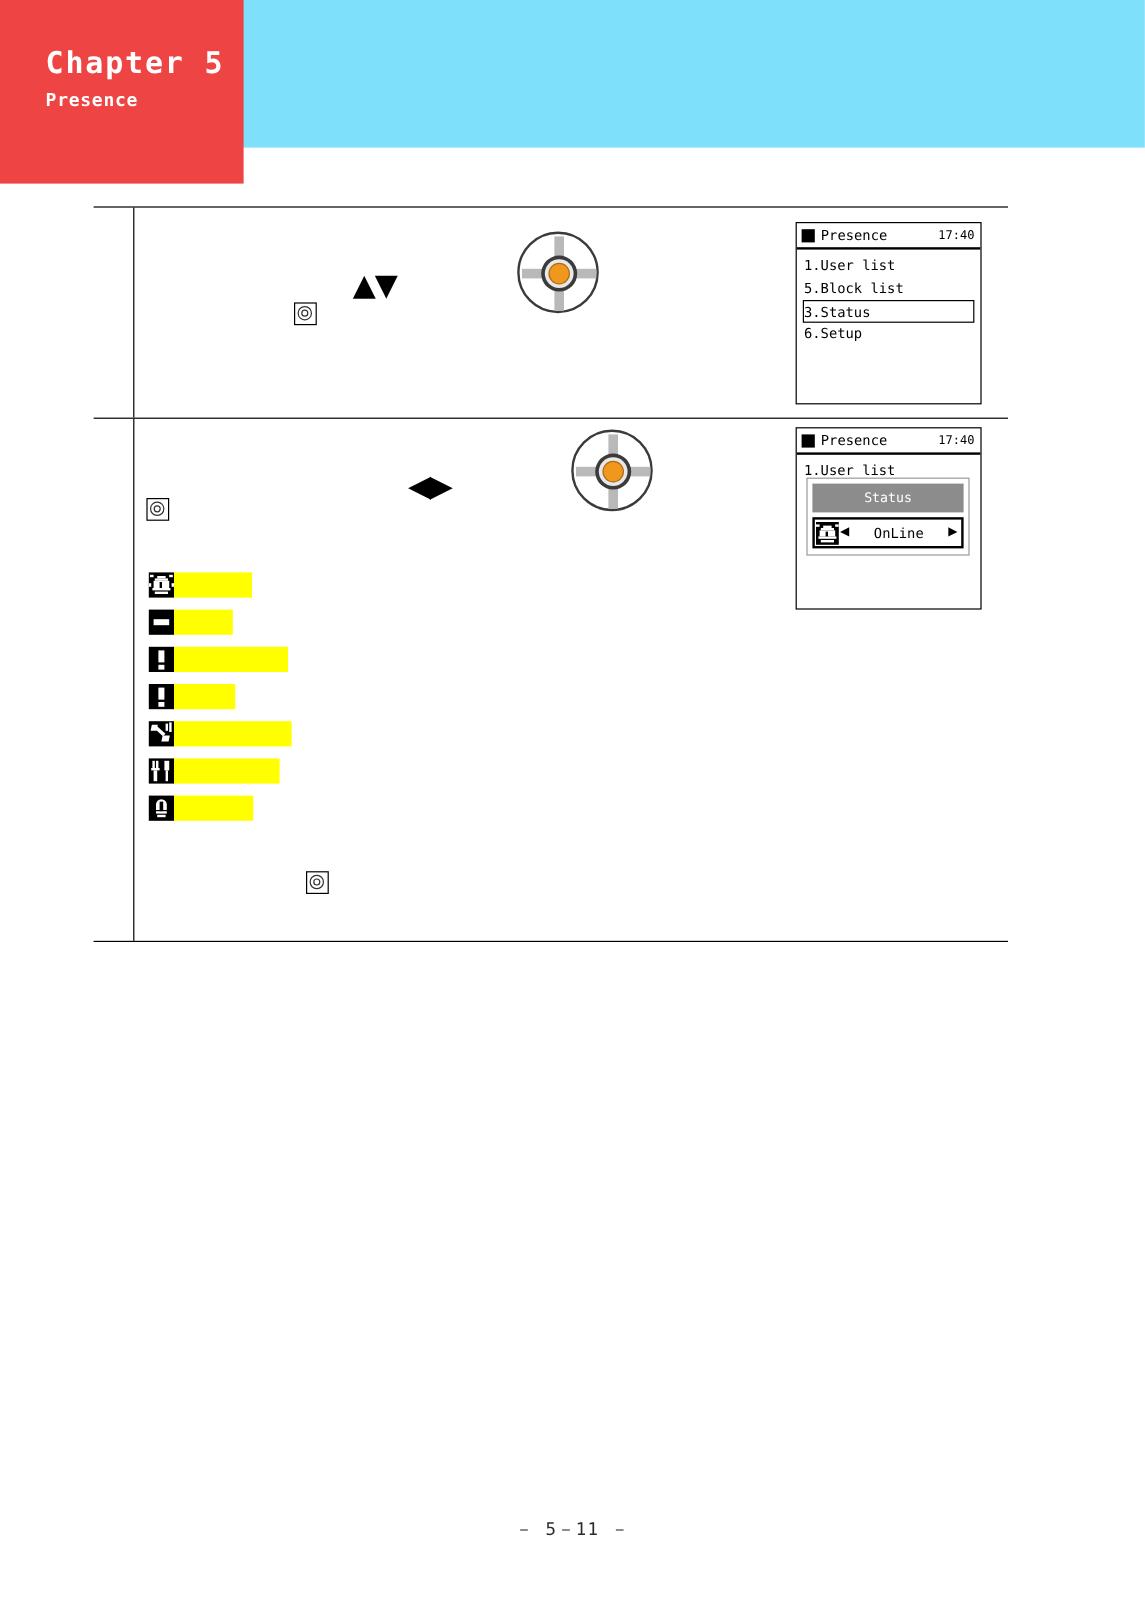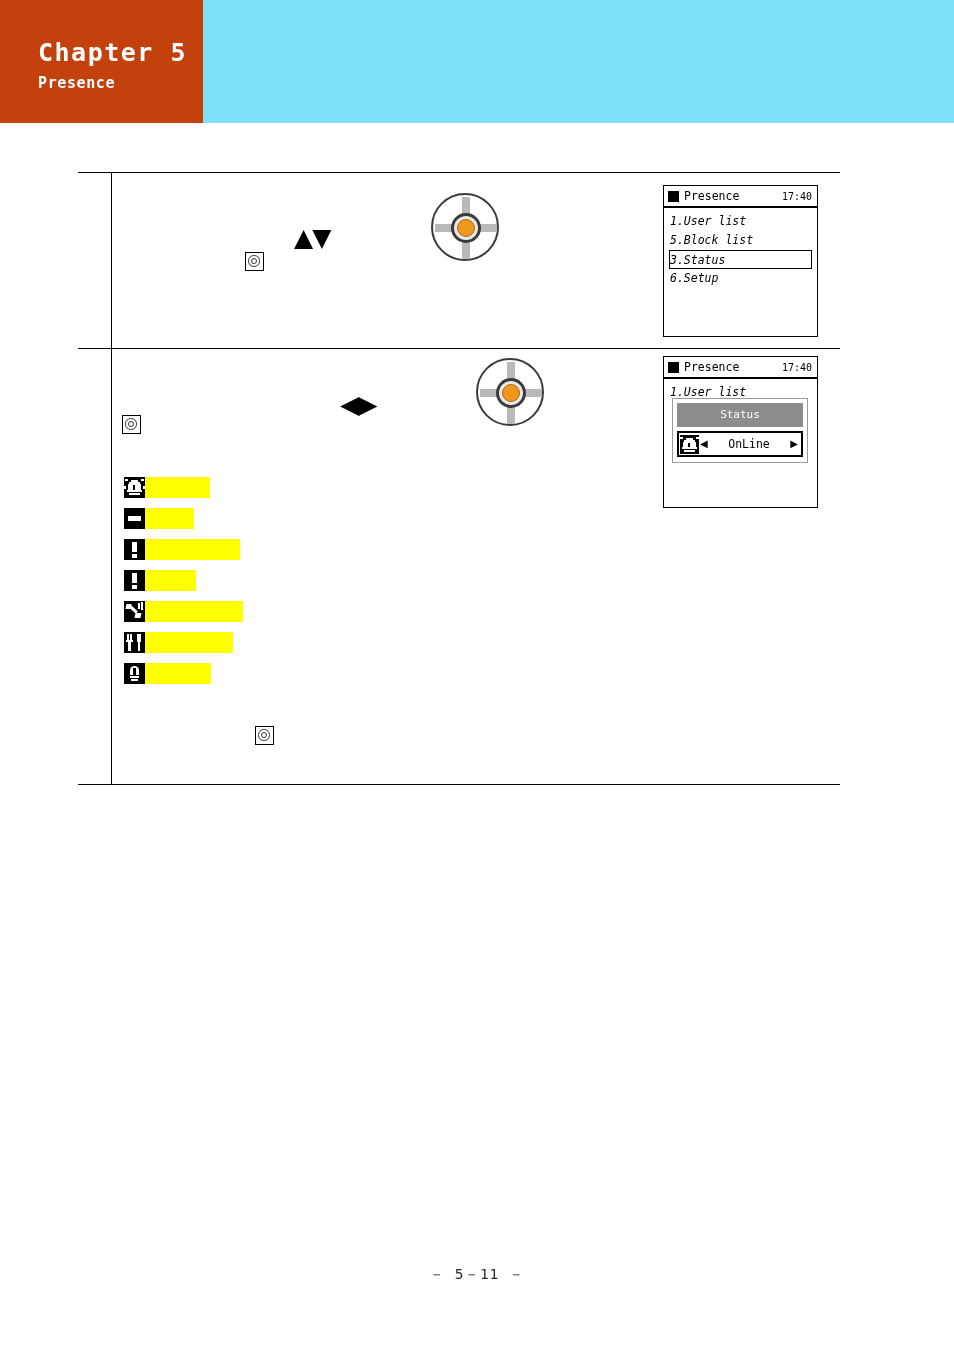--- a/index.html
+++ b/index.html
@@ -22,22 +22,22 @@
     top: 0;
     width: 954px;
     height: 123px;
     background: #7fe0fb;
   }
   .header-block {
     position: absolute;
     left: 0;
     top: 0;
     width: 203px;
-    height: 123px;
-    background: #c2410c;
+    height: 153px;
+    background: #ef4444;
   }
   .chapter-title {
     position: absolute;
     left: 38px;
     top: 38px;
     color: #ffffff;
     font-family: "DejaVu Sans Mono", monospace;
     font-size: 25px;
     font-weight: bold;
     letter-spacing: 1.5px;
@@ -239,21 +239,20 @@
   }
   .lcd-time {
     margin-left: auto;
     font-size: 10px;
     color: #000;
     white-space: nowrap;
   }
   .lcd-body {
     position: relative;
     padding: 4px 0 0 0;
-    font-style: italic;
   }
   .menu-item {
     position: relative;
     height: 19px;
     margin: 0 5px;
     padding-left: 1px;
     font-size: 11.5px;
     line-height: 19px;
     color: #000;
     white-space: nowrap;

